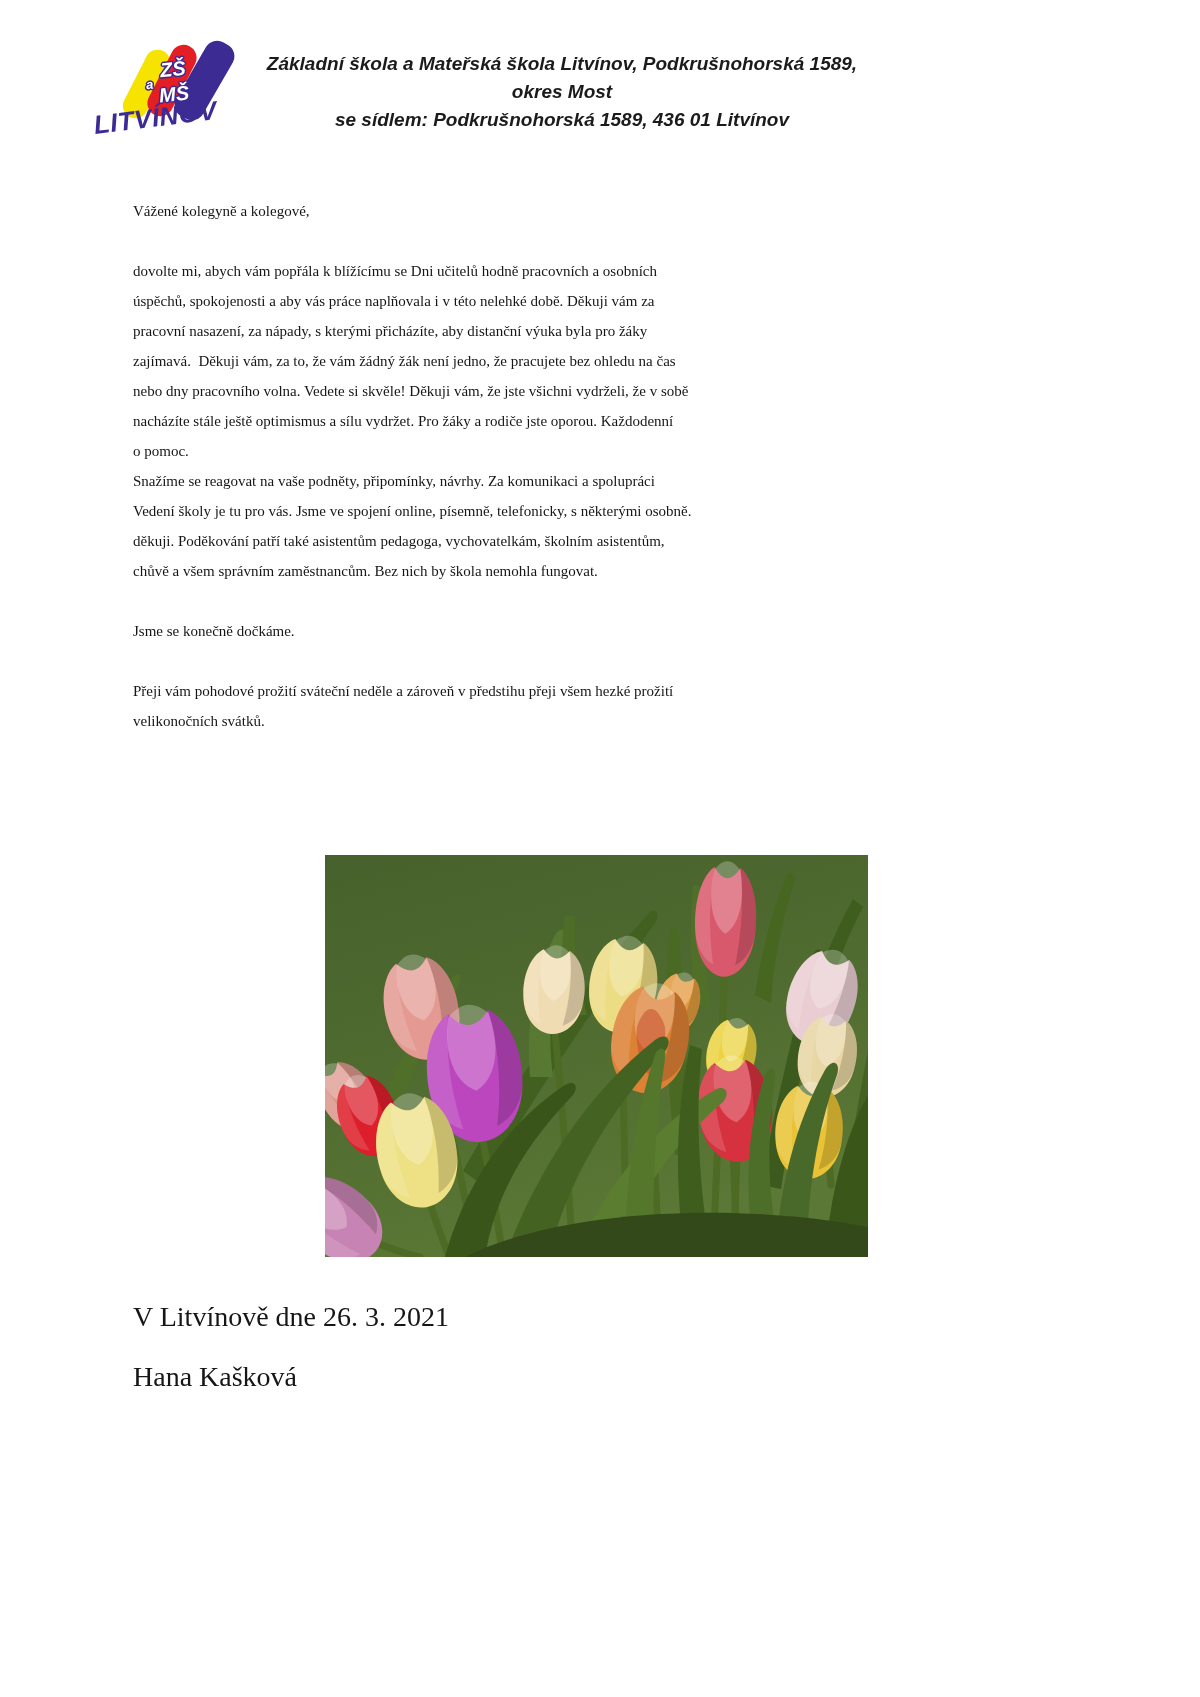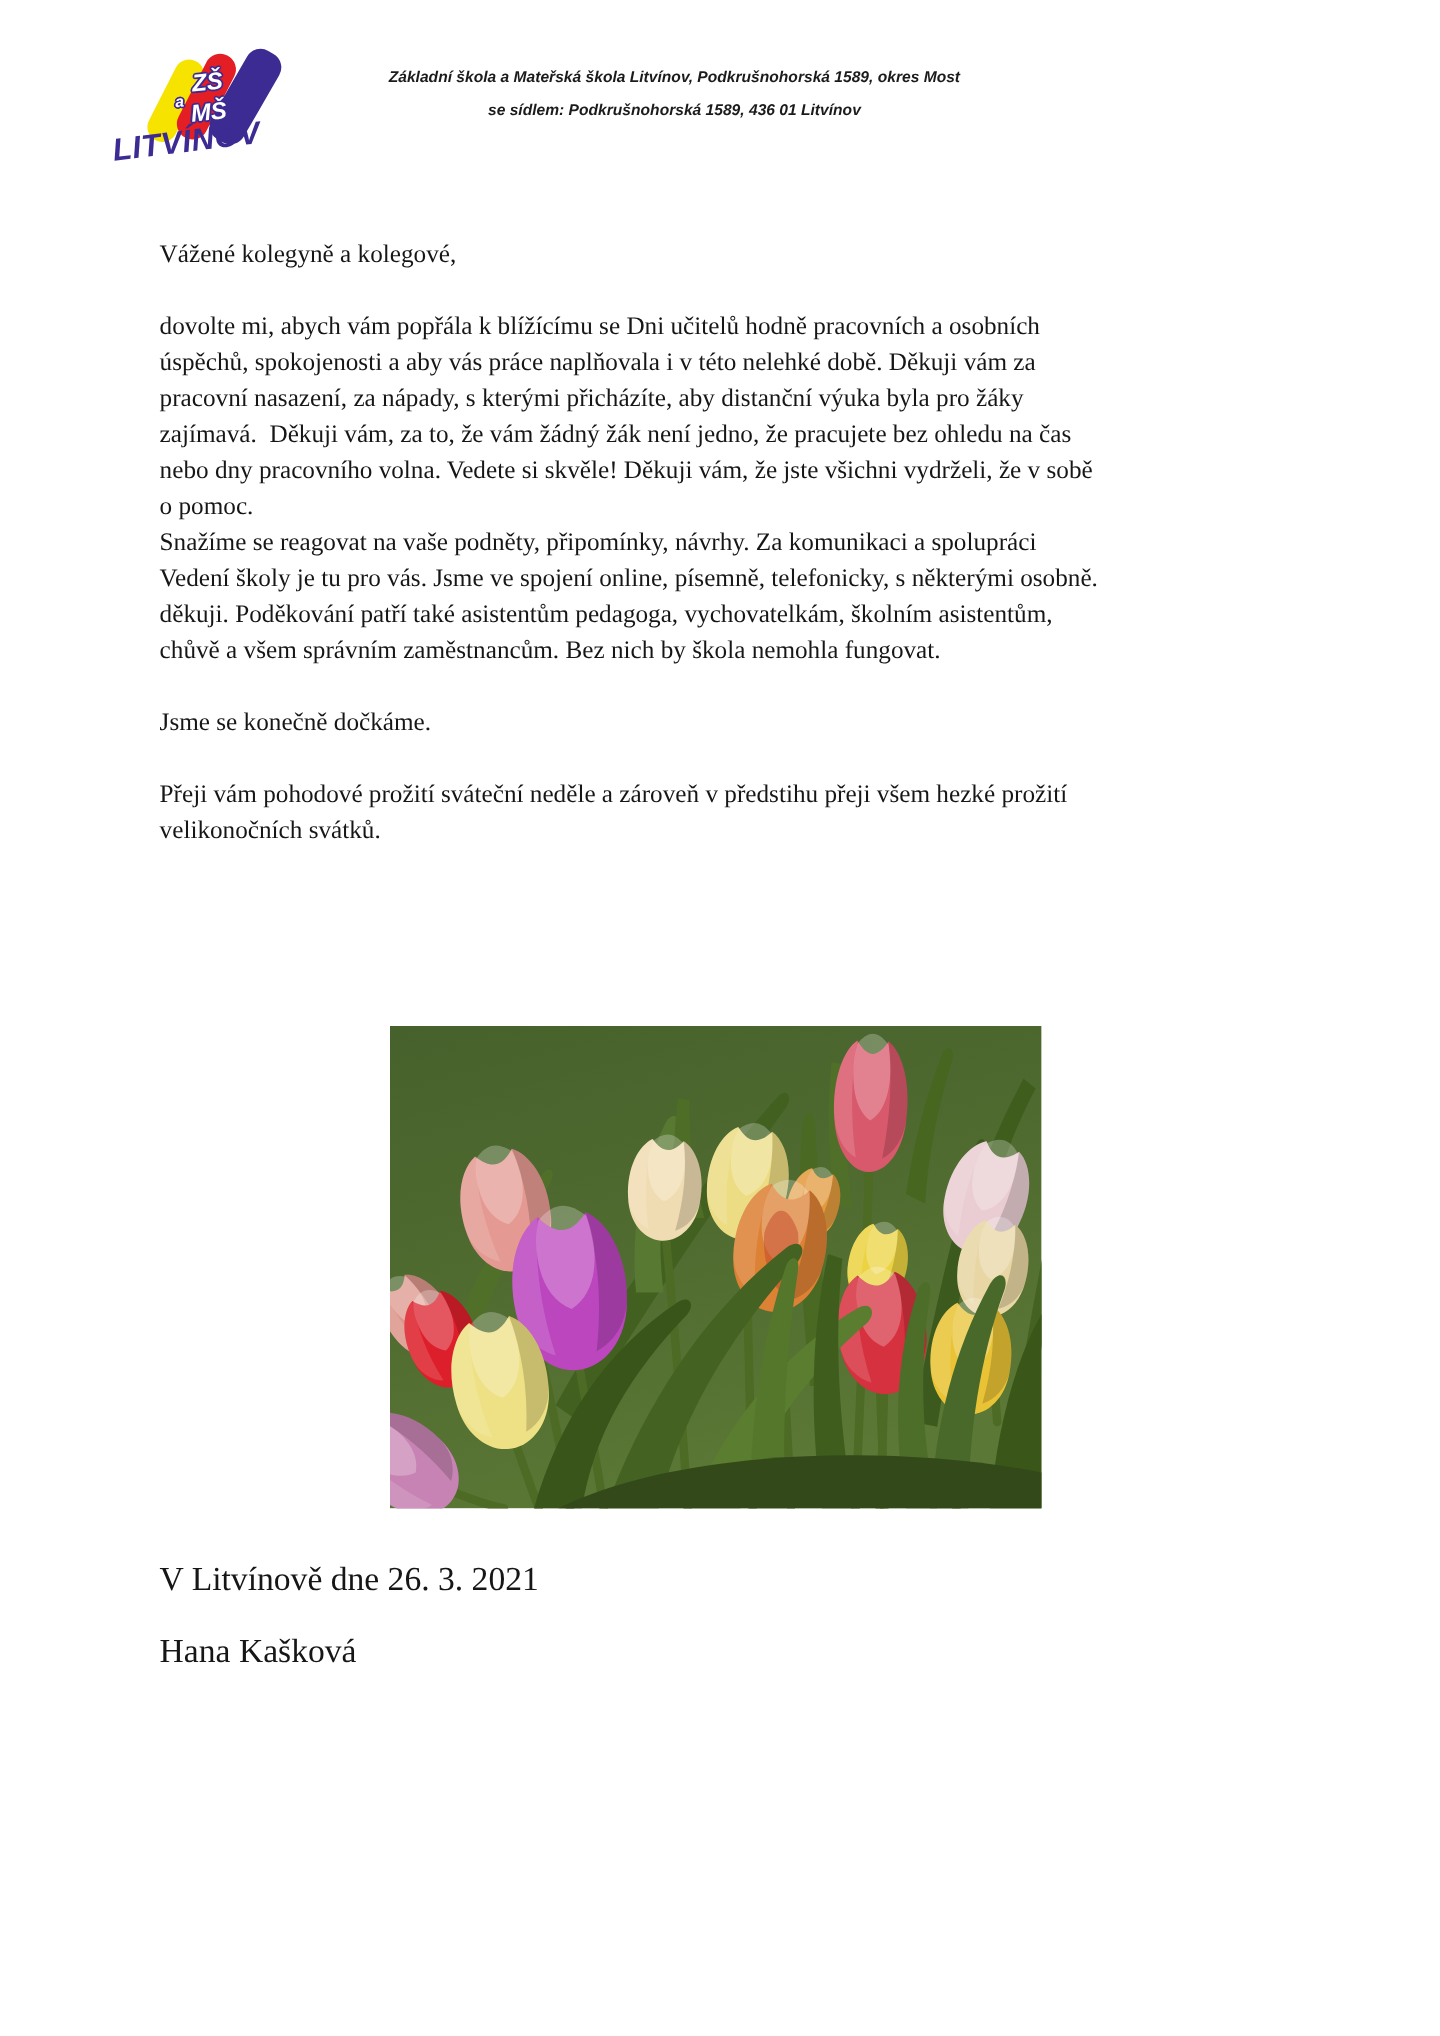--- a/index.html
+++ b/index.html
@@ -34,27 +34,27 @@
     font-size:26px;color:#3d2b94;letter-spacing:0.5px;transform:rotate(-7deg);
     transform-origin:left center;white-space:nowrap;
   }
 
   
   .letterhead{
     position:absolute;left:242px;top:50px;width:640px;
     text-align:center;
     font-family:"Liberation Sans",sans-serif;
     font-weight:bold;font-style:italic;
-    font-size:13px;line-height:28px;color:#1b1b1b;
+    font-size:19px;line-height:28px;color:#1b1b1b;
   }
 
   
   .letter-body{
     position:absolute;left:133px;top:196px;width:950px;
-    font-size:21px;line-height:30px;
+    font-size:15px;line-height:30px;
   }
   .letter-line{min-height:30px;white-space:pre;}
 
   
   .photo{position:absolute;left:325px;top:855px;width:543px;height:402px;}
   .photo svg{display:block;width:543px;height:402px;}
 
   
   .closing{
     position:absolute;left:133px;top:1302px;width:600px;
@@ -83,20 +83,21 @@
   </div>
 
   <div class="letter-body">
       <div class="letter-line">Vážené kolegyně a kolegové,</div>
       <div class="letter-line">&nbsp;</div>
       <div class="letter-line">dovolte mi, abych vám popřála k blížícímu se Dni učitelů hodně pracovních a osobních</div>
       <div class="letter-line">úspěchů, spokojenosti a aby vás práce naplňovala i v této nelehké době. Děkuji vám za</div>
       <div class="letter-line">pracovní nasazení, za nápady, s kterými přicházíte, aby distanční výuka byla pro žáky</div>
       <div class="letter-line">zajímavá.  Děkuji vám, za to, že vám žádný žák není jedno, že pracujete bez ohledu na čas</div>
       <div class="letter-line">nebo dny pracovního volna. Vedete si skvěle! Děkuji vám, že jste všichni vydrželi, že v sobě</div>
+      <div class="letter-line">nacházíte stále ještě optimismus a sílu vydržet. Pro žáky a rodiče jste oporou. Každodenní</div>
       <div class="letter-line">o pomoc.</div>
       <div class="letter-line">Snažíme se reagovat na vaše podněty, připomínky, návrhy. Za komunikaci a spolupráci</div>
       <div class="letter-line">Vedení školy je tu pro vás. Jsme ve spojení online, písemně, telefonicky, s některými osobně.</div>
       <div class="letter-line">děkuji. Poděkování patří také asistentům pedagoga, vychovatelkám, školním asistentům,</div>
       <div class="letter-line">chůvě a všem správním zaměstnancům. Bez nich by škola nemohla fungovat.</div>
       <div class="letter-line">&nbsp;</div>
       <div class="letter-line">Jsme se konečně dočkáme.</div>
       <div class="letter-line">&nbsp;</div>
       <div class="letter-line">Přeji vám pohodové prožití sváteční neděle a zároveň v předstihu přeji všem hezké prožití</div>
       <div class="letter-line">velikonočních svátků.</div>

